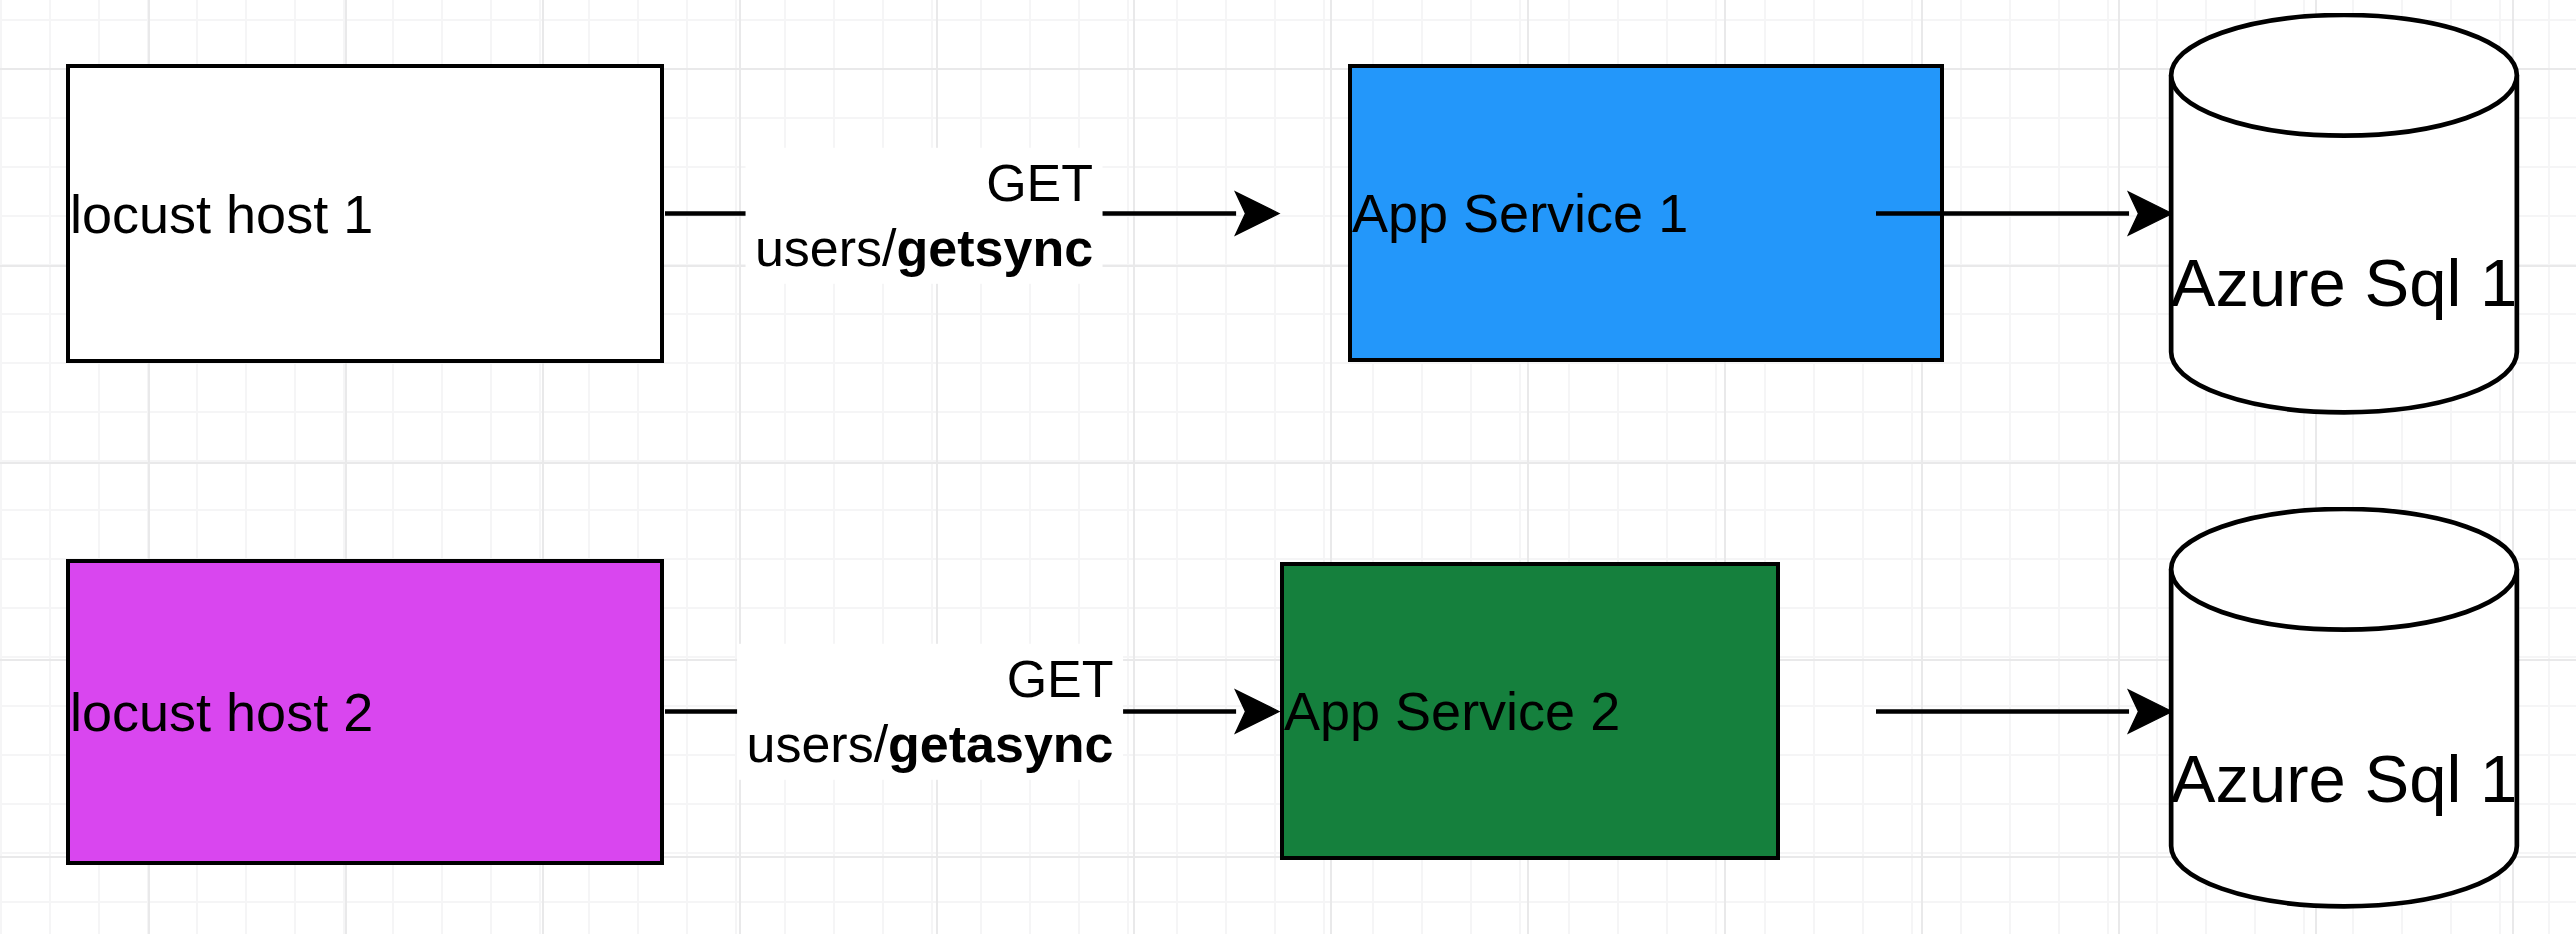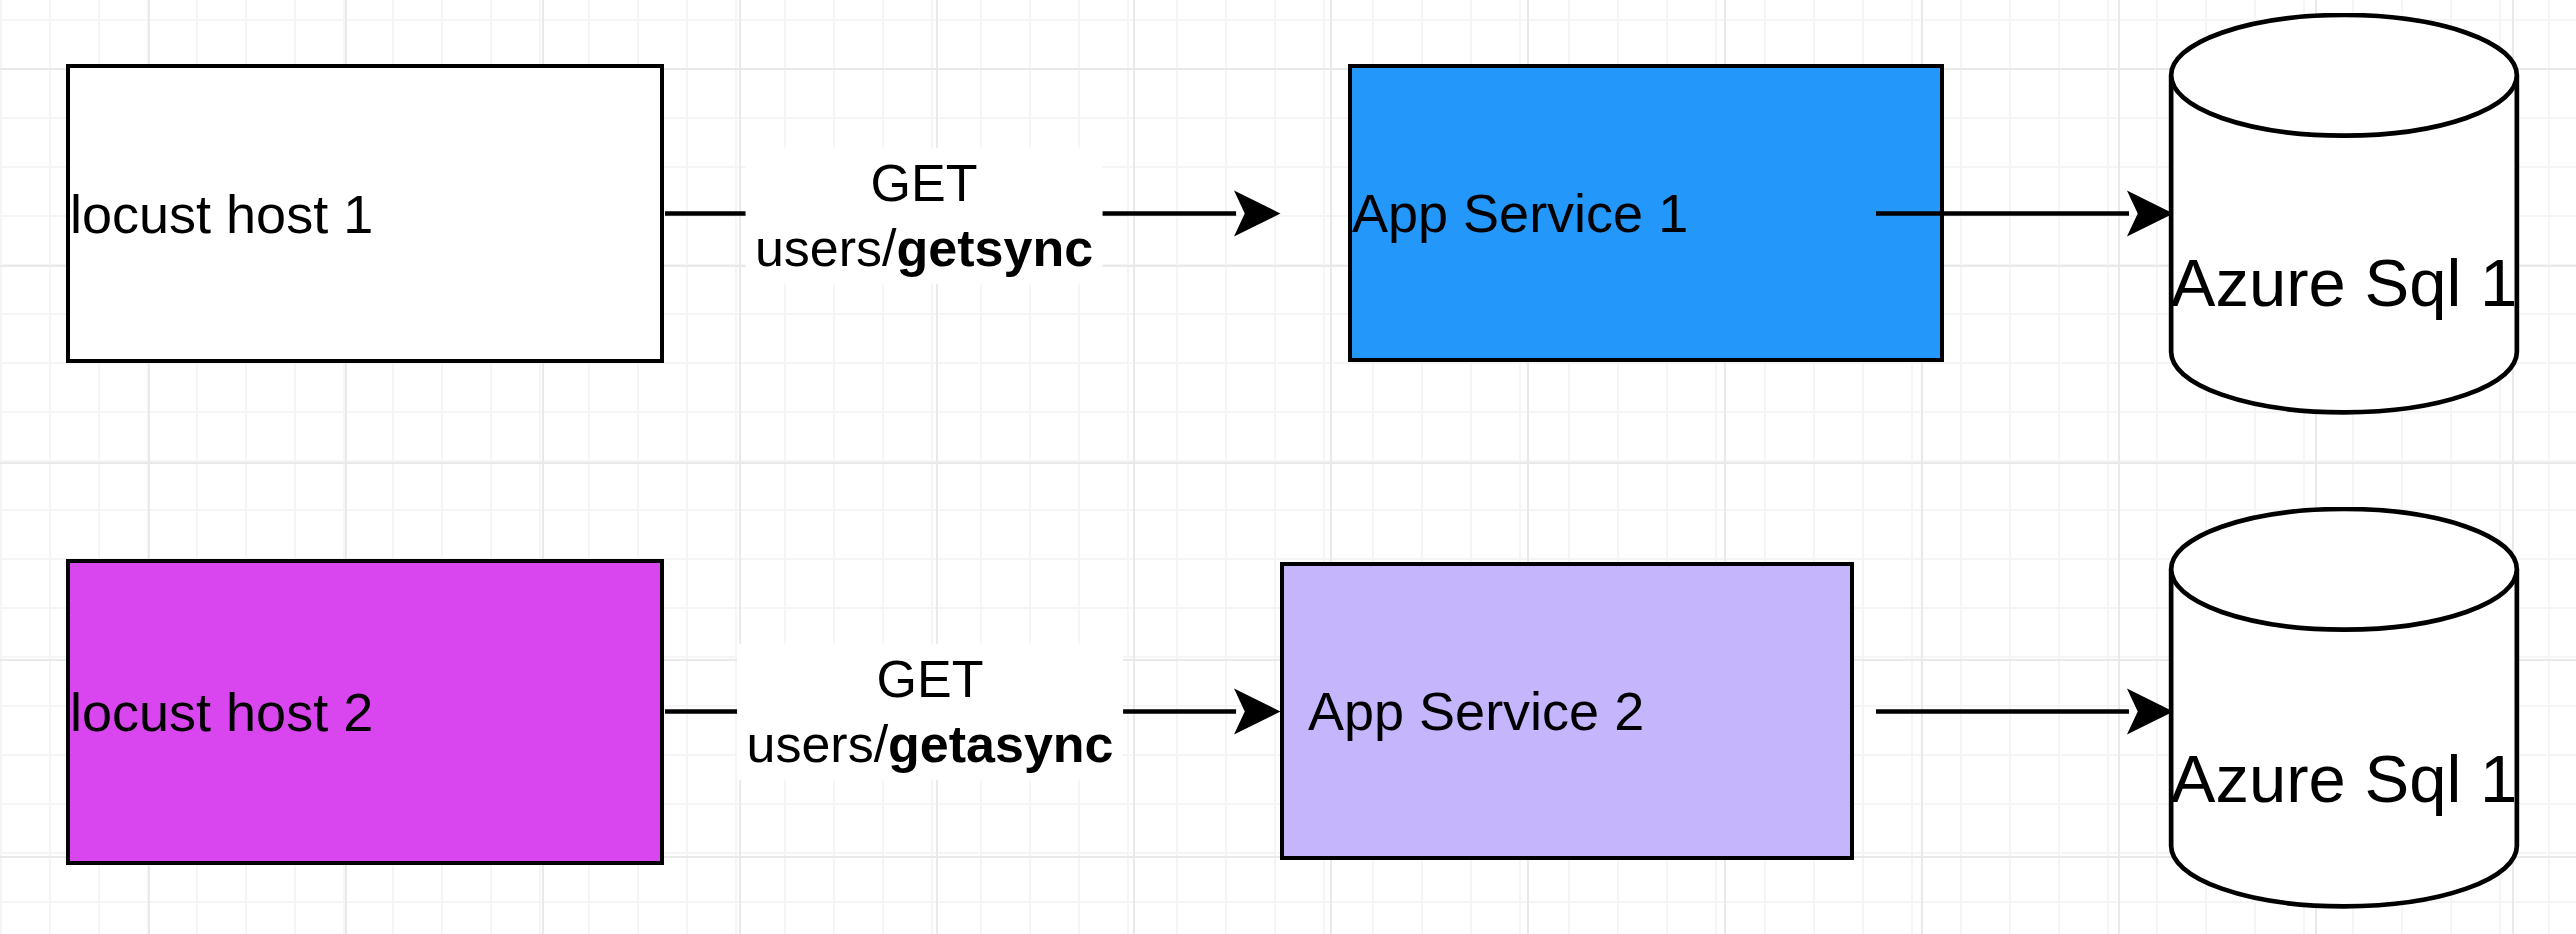--- a/index.html
+++ b/index.html
@@ -26,21 +26,21 @@
   .conn line{stroke:#000;stroke-width:7}
   .conn polygon{fill:#000;stroke:#000;stroke-width:2}
   .cyl{position:absolute}
   .cyl path,.cyl ellipse{stroke:#000;stroke-width:7;fill:#fff}
   .db-label{
     position:absolute;transform:translate(-50%,-50%);
     font-size:67px;white-space:nowrap;
   }
   .edge-label{
     position:absolute;transform:translate(-50%,-50%);
-    background:#fff;padding:2.7px 9.4px;text-align:center;
+    background:#fff;padding:2.7px 9.4px;text-align:right;
     font-size:52px;line-height:1.26;white-space:nowrap;z-index:5;
   }
   .edge-label .b{font-weight:bold}
 </style>
 </head>
 <body>
 
 <div class="canvas">
 
   <div class="node" style="left: 66px; top: 64px; width: 598px; height: 299px; background-color: rgb(255, 255, 255);">
@@ -81,21 +81,21 @@
   <svg class="conn" style="left:665px;top:688px" width="614" height="47" viewBox="0 0 916 70">
     <line x1="0" y1="35" x2="852" y2="35"></line>
     <polygon points="916,35 851,3 866,35 851,67"></polygon>
   </svg>
 
   <div class="edge-label" style="left:930px;top:712px">
     <div>GET</div>
     <div><span>users/</span><span class="b">getasync</span></div>
   </div>
 
-  <div class="node" style="left: 1280px; top: 562px; width: 574px; height: 298px; background-color: #c4b5fd; padding-left: 24px;">
+  <div class="node" style="left: 1280px; top: 562px; width: 500px; height: 298px; background-color: #15803d;">
     <span>App Service 2</span>
   </div>
 
   <svg class="conn" style="left:1876px;top:688px" width="296" height="47" viewBox="0 0 441 70">
     <line x1="0" y1="35" x2="377" y2="35"></line>
     <polygon points="441,35 376,3 391,35 376,67"></polygon>
   </svg>
 
   <div>
     <svg class="cyl" style="left:2168px;top:507px" width="352" height="402" viewBox="0 0 524 600">

